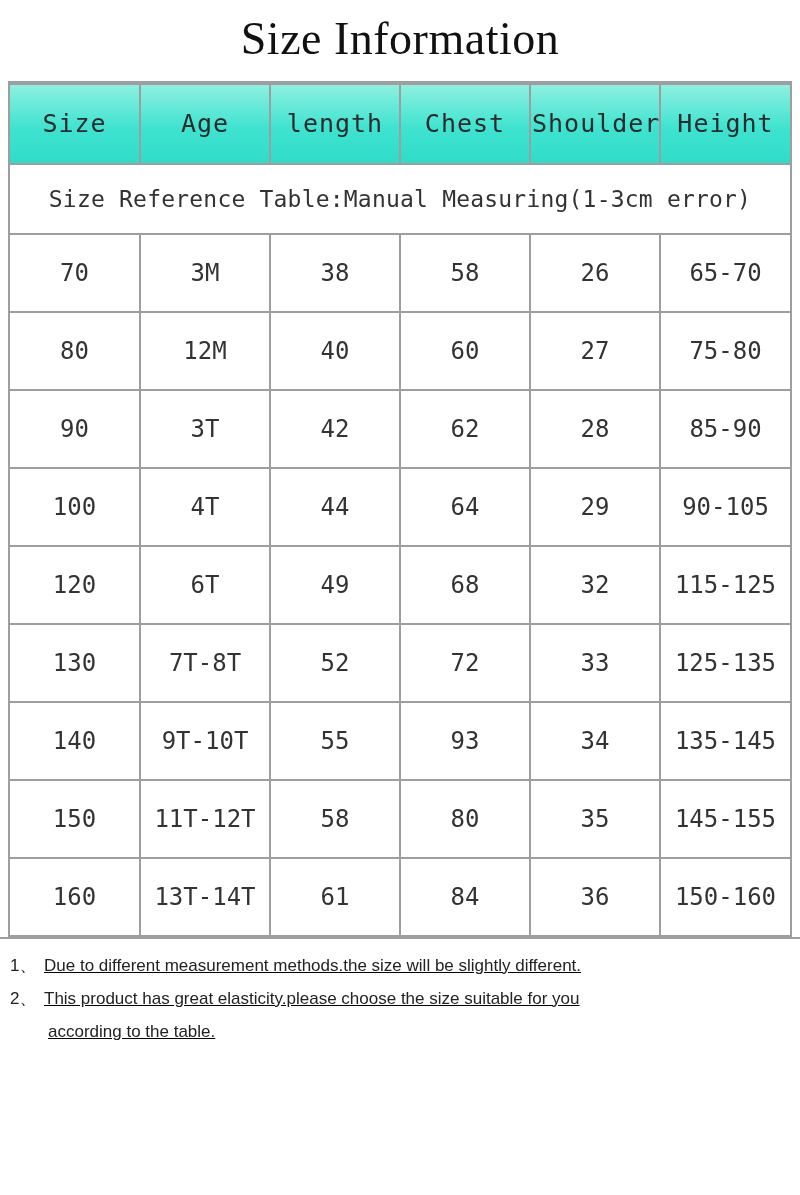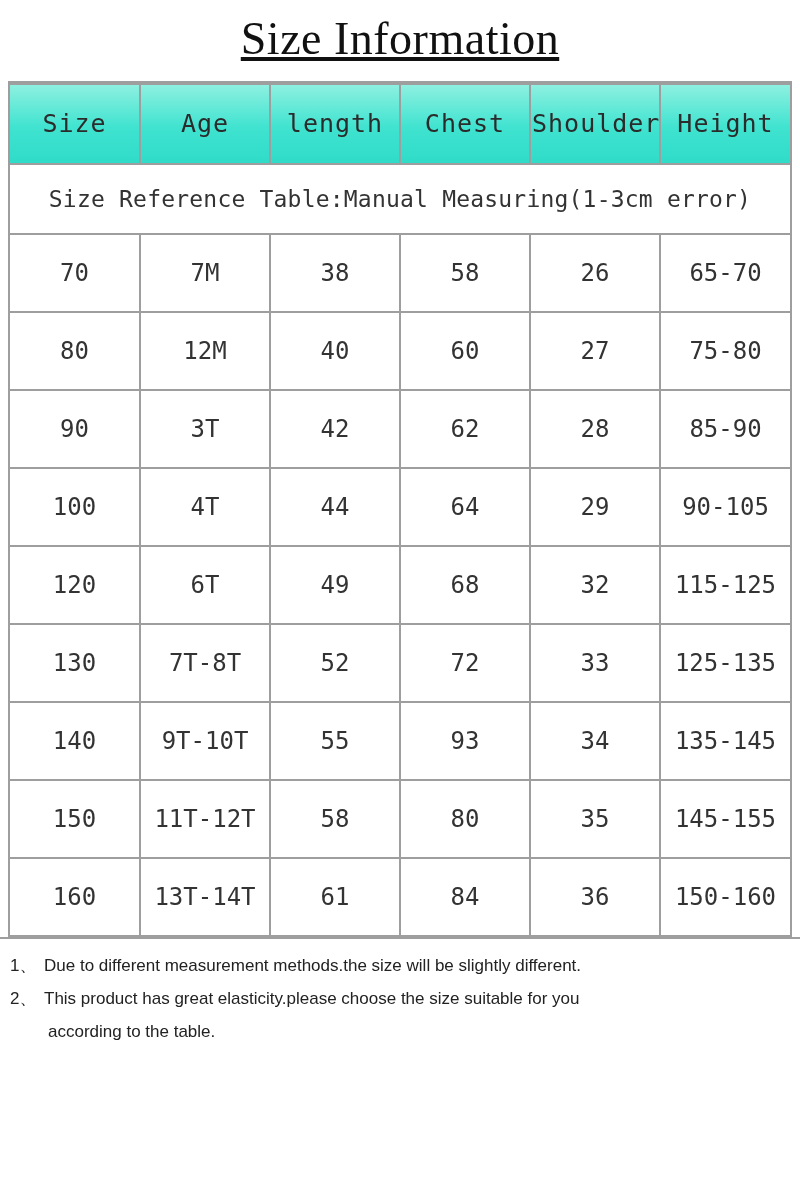--- a/index.html
+++ b/index.html
@@ -23,21 +23,20 @@
   .title {
     text-align: center;
     font-family: "Liberation Serif", serif;
     font-size: 46px;
     font-weight: normal;
     letter-spacing: 0.5px;
     color: #111111;
     margin: 0;
     padding: 14px 0 16px 0;
     line-height: 1.1;
-    text-decoration: underline;
   }
   .table-wrap {
     margin: 0 8px;
     border: 2px solid #9e9e9e;
     border-bottom: none;
     box-sizing: border-box;
   }
   table.size-table {
     width: 100%;
     border-collapse: collapse;
@@ -78,20 +77,21 @@
     color: #3a3a3a;
     background: #ffffff;
   }
   tbody tr td:first-child { border-left: none; }
   tbody tr td:last-child { border-right: none; }
 
   .notes {
     margin: 0;
     padding: 10px 10px 0 10px;
     border-top: 2px solid #9e9e9e;
+    text-decoration: underline;
   }
   .note {
     display: block;
     font-size: 17px;
     color: #222222;
     line-height: 1.95;
     font-family: "Liberation Sans", sans-serif;
   }
   .note .num {
     display: inline-block;
@@ -122,21 +122,21 @@
           <th>Age</th>
           <th>length</th>
           <th>Chest</th>
           <th>Shoulder</th>
           <th>Height</th>
         </tr>
       </thead>
       <tbody>
         <tr>
           <td>70</td>
-          <td>7M</td>
+          <td>3M</td>
           <td>38</td>
           <td>58</td>
           <td>26</td>
           <td>65-70</td>
         </tr>
         <tr>
           <td>80</td>
           <td>12M</td>
           <td>40</td>
           <td>60</td>

